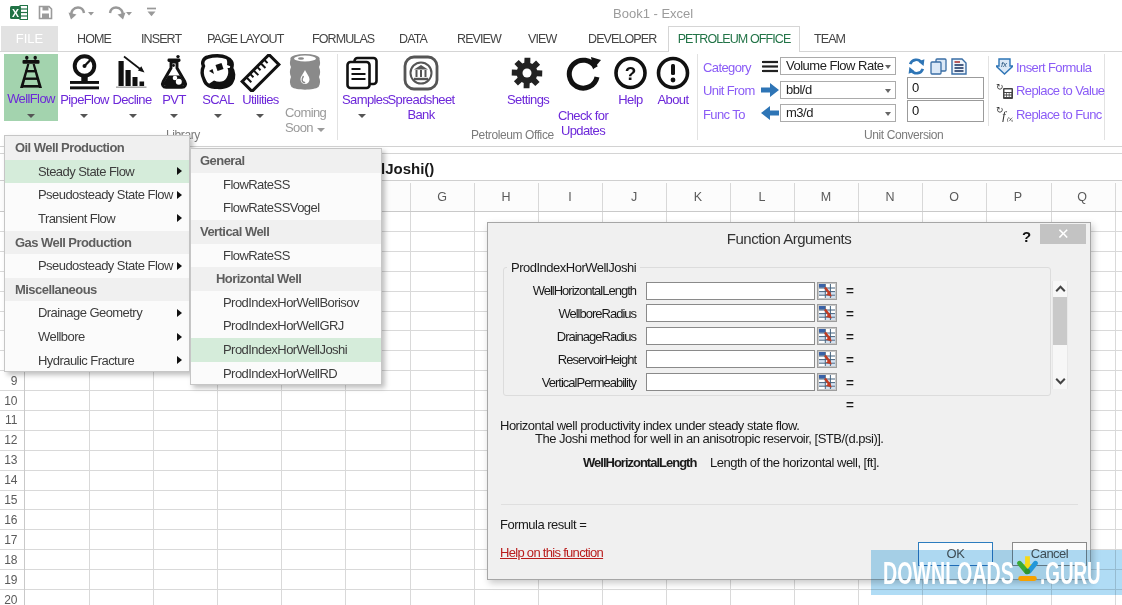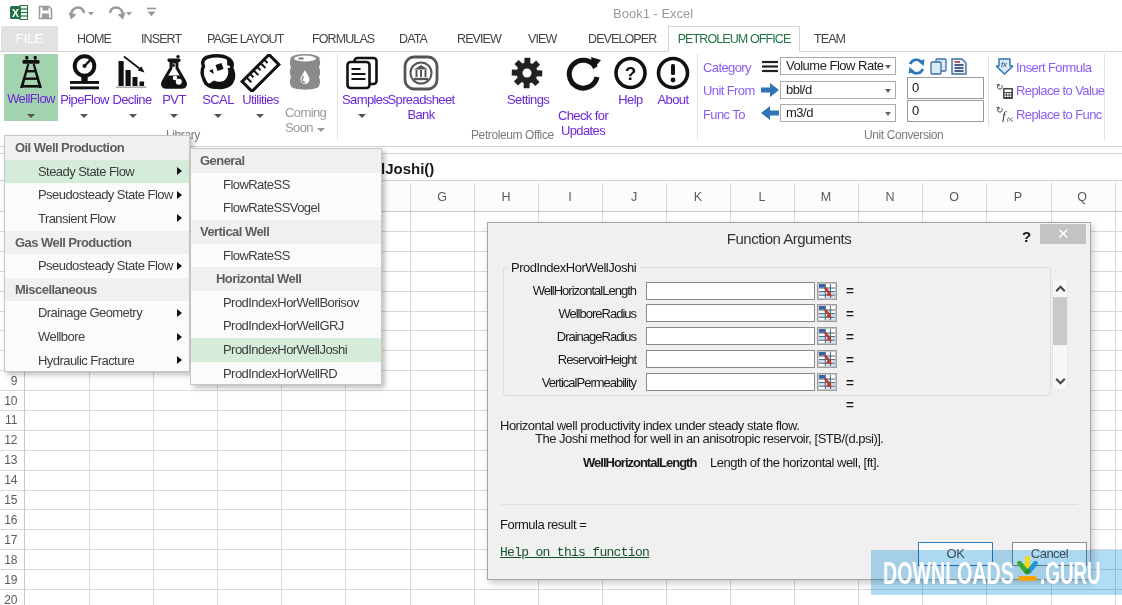--- a/index.html
+++ b/index.html
@@ -48,21 +48,21 @@
 #gbox-label { position:absolute; left:19px; top:37px; background:#f0f0f0; padding:0 4px; }
 .frow-label { position:absolute; width:148px; text-align:right; letter-spacing:-1px; }
 .finput { position:absolute; left:158px; width:169px; height:18px; background:#fff; border:1px solid #8a8a8a; }
 .fref { position:absolute; left:329px; width:20px; height:18px; border:1px solid #9d9d9d; background:#c9c9c9; }
 .fref svg { display:block; margin:1px 0 0 1px; }
 .feq { position:absolute; left:358px; font-weight:bold; font-size:13.5px; }
 #dlg-sep { position:absolute; left:13px; top:281px; width:577px; height:1px; background:#dfdfdf; }
 .btn { position:absolute; top:319px; width:75px; height:24px; background:#fbfbfb; text-align:center; line-height:22px; font-size:13px; color:#595959; }
 #btn-ok { left:430px; border:1px solid #2d7dbf; }
 #btn-cancel { left:524px; border:1px solid #8a8a8a; }
-#helplink { position:absolute; left:12px; top:322px; color:#14532d; text-decoration:underline; letter-spacing:-0.7px;font-family:Liberation Mono, monospace; }
+#helplink { position:absolute; left:12px; top:322px; color:#b91c1c; text-decoration:underline; letter-spacing:-0.7px; }
 
 #wmbg { position:absolute; left:871px; top:550px; width:251px; height:45px; background:#b0dcf5; mix-blend-mode:multiply; z-index:30; }
 #wm { position:absolute; left:871px; top:550px; width:251px; height:45px; z-index:31; }
 .wmtext { position:absolute; top:8.5px; font-size:31px; line-height:30px; font-weight:bold; color:#fff; transform-origin:0 0; }
 </style>
 </head>
 <body>
 <div id="stage">
 
   <svg id="sheet" width="1122" height="424" viewBox="0 0 1122 424">

